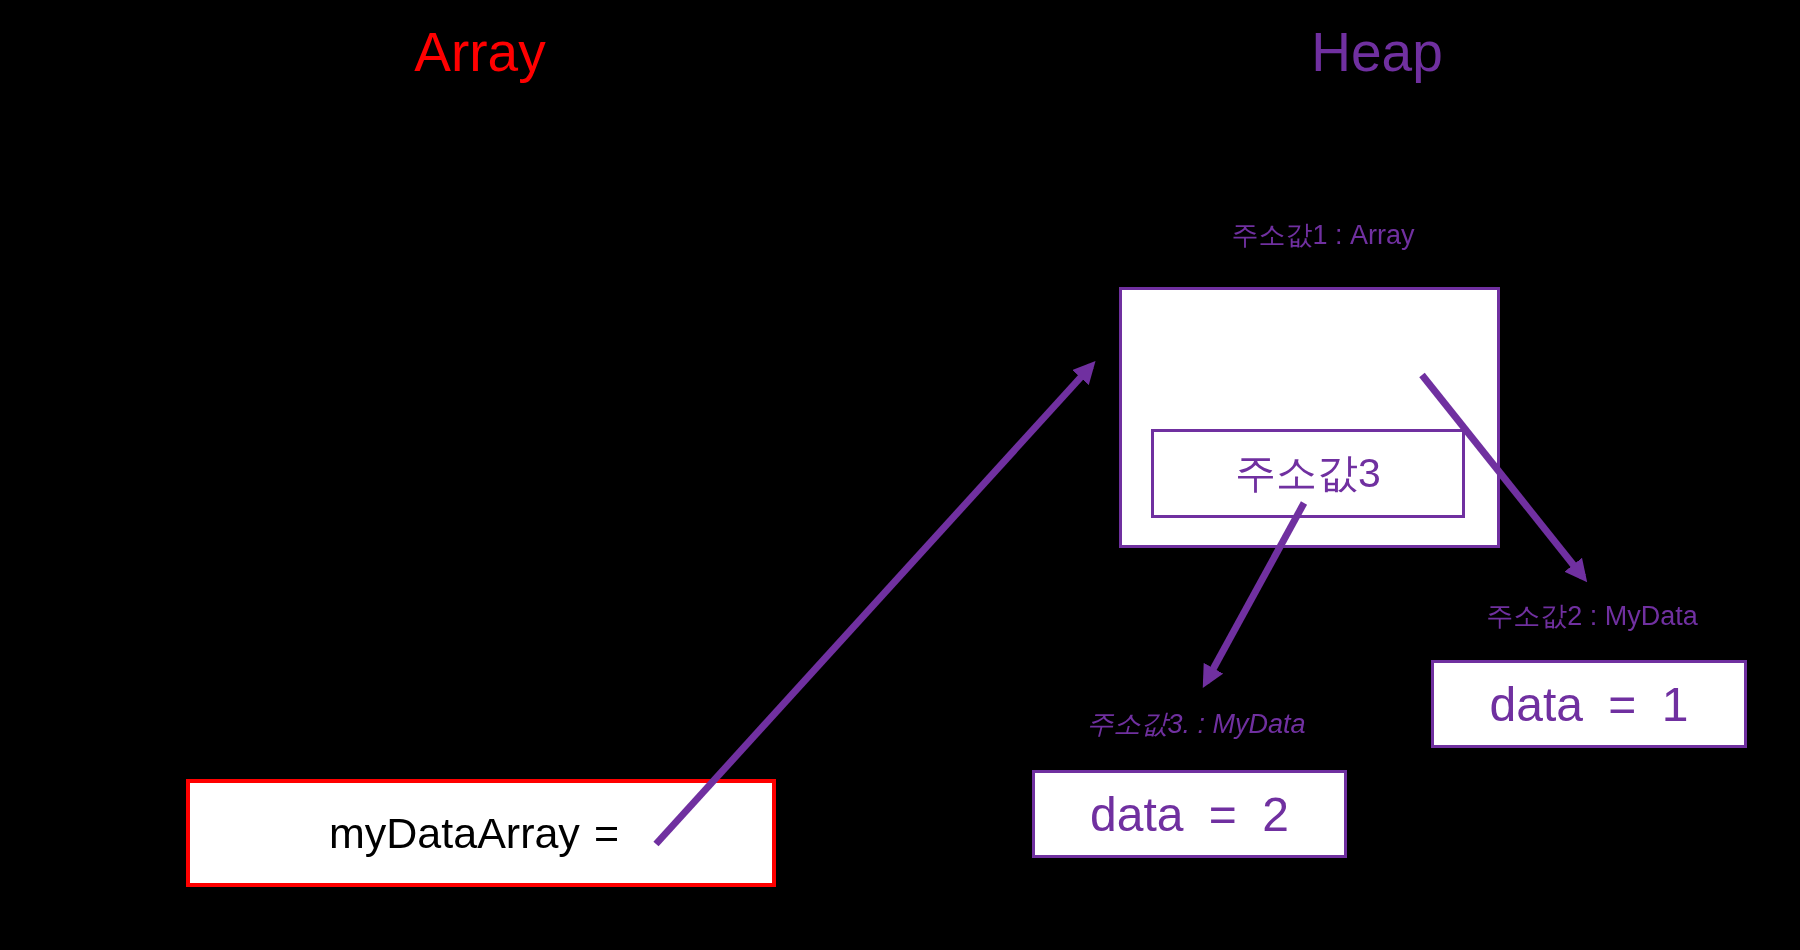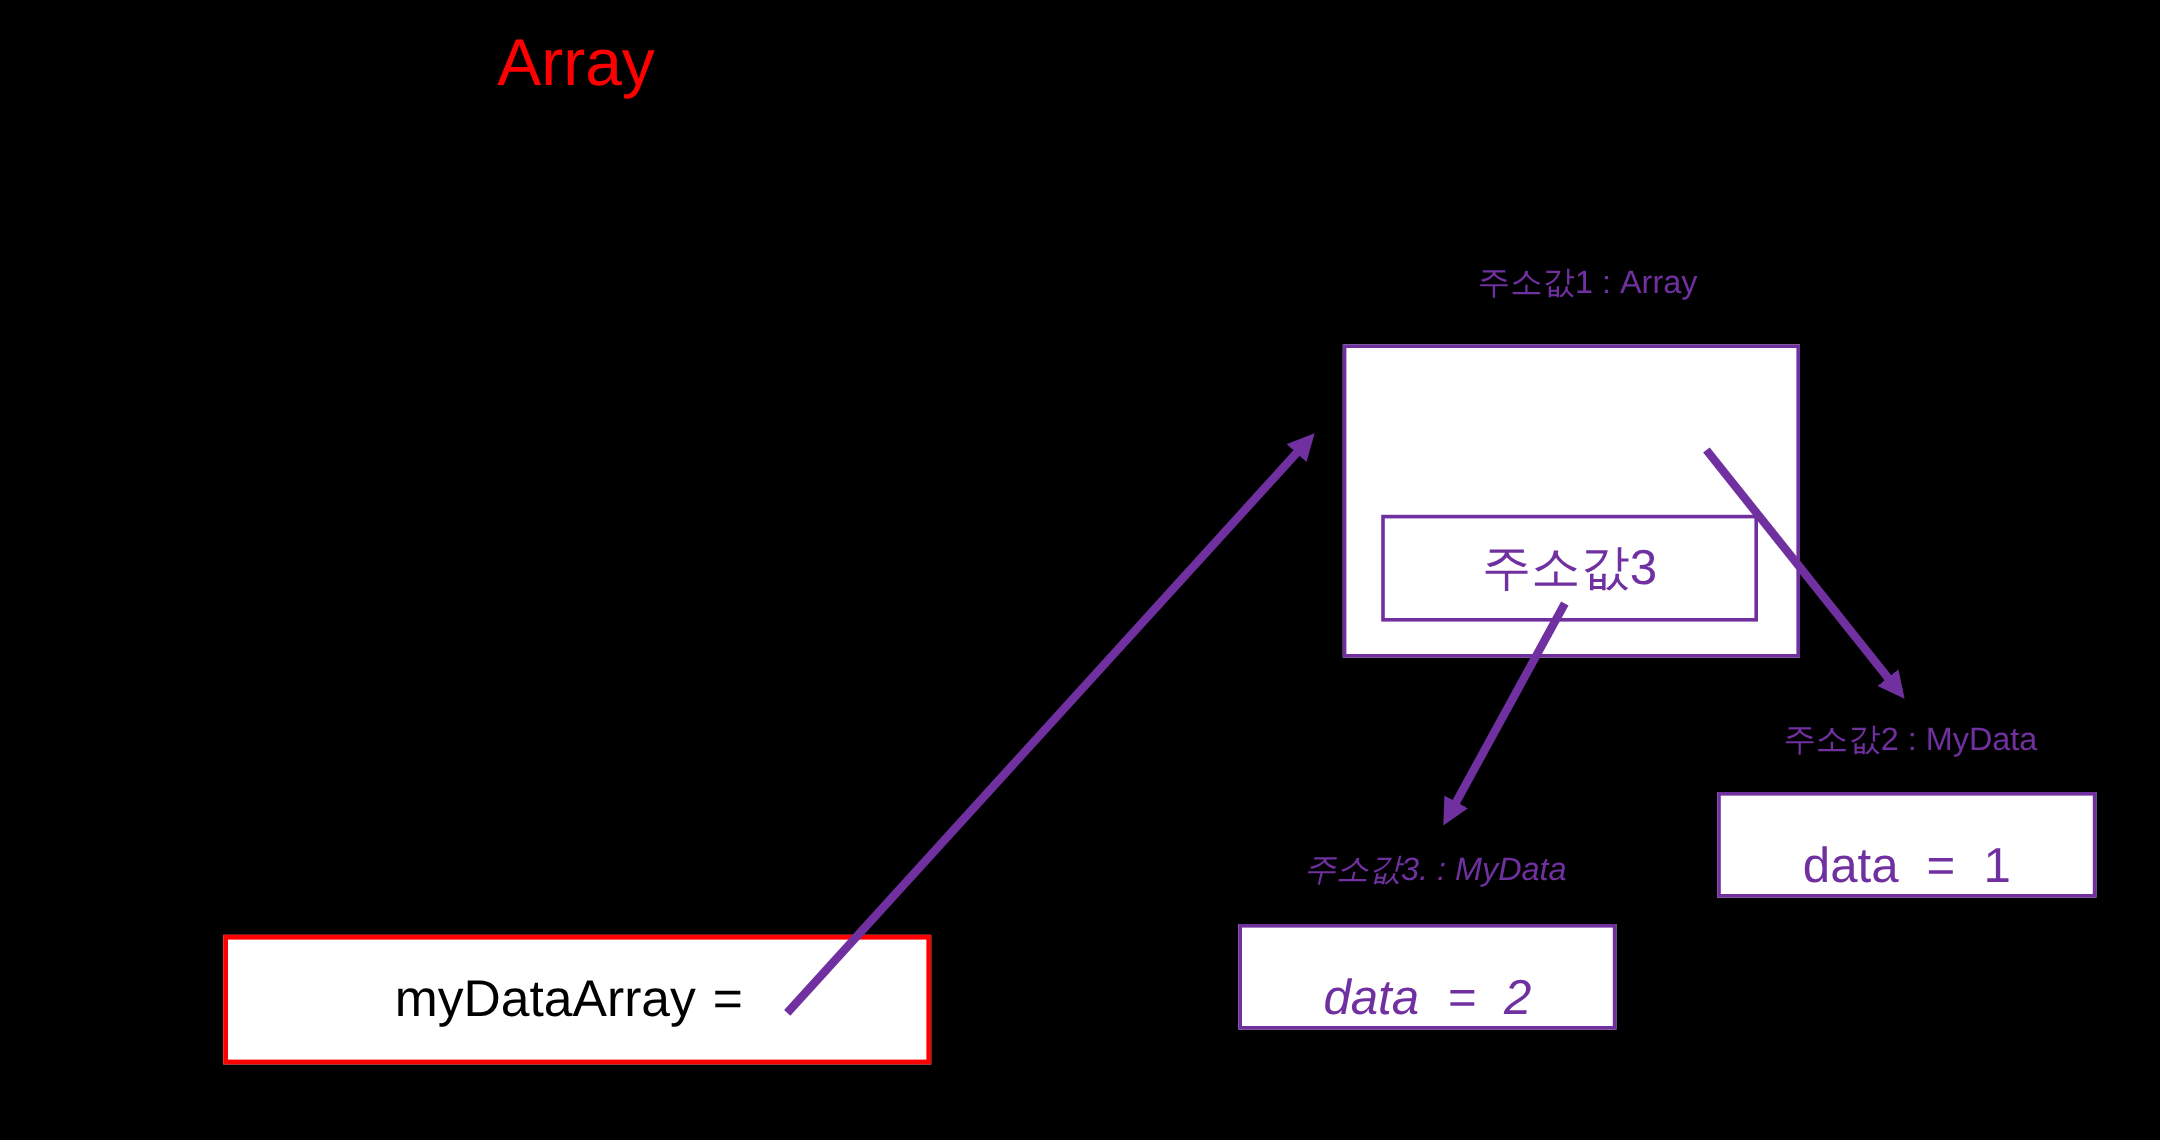--- a/index.html
+++ b/index.html
@@ -62,28 +62,28 @@
   }
   .slot-1 { top: 27px; }
   .slot-2 { top: 139px; }
 
   .data-box {
     position: absolute;
     box-sizing: border-box;
     background: var(--box_fill, #FFFFFF);
     border: 3px solid var(--heap_purple, #7030A0);
     color: var(--heap_purple, #7030A0);
-    font-size: 41px;
+    font-size: 48px;
     word-spacing: 12px;
     display: flex;
-    align-items: flex-end;
+    align-items: center;
     justify-content: center;
   }
   .data1-box { left: 1431px; top: 660px; width: 316px; height: 88px; }
-  .data2-box { left: 1032px; top: 770px; width: 315px; height: 88px; font-style: italic; }
+  .data2-box { left: 1032px; top: 770px; width: 315px; height: 88px; }
 
   .stack-box {
     position: absolute;
     left: 186px; top: 779px;
     width: 590px; height: 108px;
     box-sizing: border-box;
     background: var(--box_fill, #FFFFFF);
     border: 4px solid var(--stack_red, #FF0000);
     font-size: 43px;
     display: flex;
@@ -107,20 +107,21 @@
     fill: none;
   }
   .arrowhead { fill: var(--heap_purple, #7030A0); }
 </style>
 </head>
 <body>
 
 <div class="canvas">
 
   <div class="title stack-title">Array</div>
+  <div class="title heap-title">Heap</div>
 
   <div class="obj-label array-label">주소값1 : Array</div>
 
   <div class="array-box">
     <div class="slot slot-2">주소값3</div>
   </div>
 
   <div class="obj-label mydata1-label">주소값2 : MyData</div>
   <div class="data-box data1-box">
     <span>data = 1</span>

